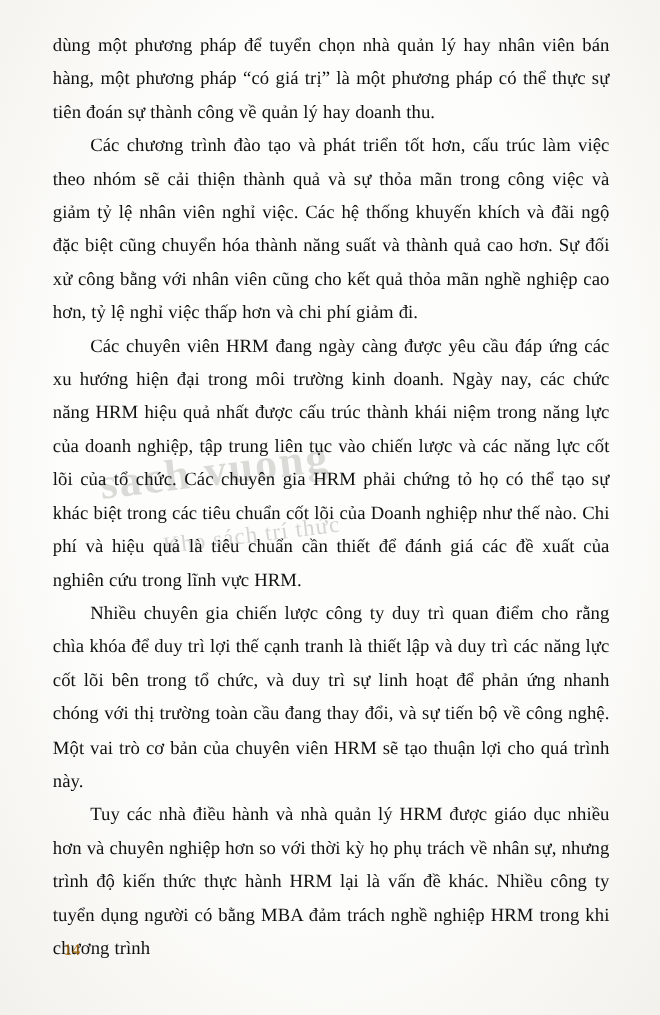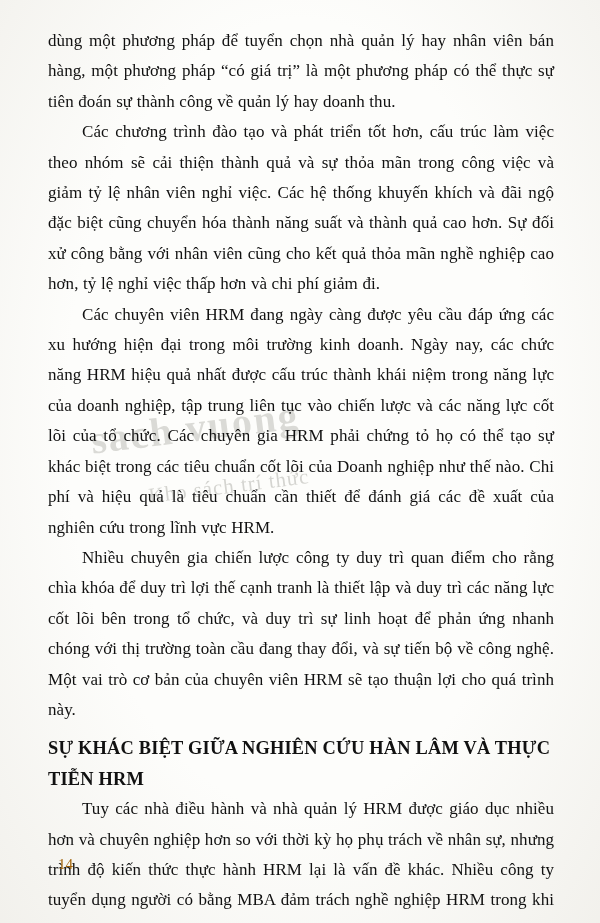--- a/index.html
+++ b/index.html
@@ -111,21 +111,20 @@
   <div class="textblock">
 
     <p class="para noindent">dùng một phương pháp để tuyển chọn nhà quản lý hay nhân viên bán hàng, một phương pháp “có giá trị” là một phương pháp có thể thực sự tiên đoán sự thành công về quản lý  hay doanh thu.</p>
 
     <p class="para">Các chương trình đào tạo và phát triển tốt hơn, cấu trúc làm việc theo nhóm sẽ cải thiện thành quả và sự thỏa mãn trong công việc và giảm tỷ lệ nhân viên nghỉ việc. Các hệ thống khuyến khích và đãi ngộ đặc biệt cũng chuyển hóa thành năng suất và thành quả cao hơn. Sự đối xử công bằng với nhân viên cũng cho kết quả thỏa mãn nghề nghiệp cao hơn, tỷ lệ nghỉ việc thấp hơn và chi phí giảm đi.</p>
 
     <p class="para">Các chuyên viên HRM đang ngày càng được yêu cầu đáp ứng các xu hướng hiện đại trong môi trường kinh doanh. Ngày nay, các chức năng HRM hiệu quả nhất được cấu trúc thành khái niệm trong năng lực của doanh nghiệp, tập trung liên tục vào chiến lược và các năng lực cốt lõi của tổ chức. Các chuyên gia HRM phải chứng tỏ họ có thể tạo sự khác biệt trong các tiêu chuẩn cốt lõi của Doanh nghiệp như thế nào. Chi phí và hiệu quả là tiêu chuẩn cần thiết để đánh giá các đề xuất của nghiên cứu trong lĩnh vực HRM.</p>
 
     <p class="para">Nhiều chuyên gia chiến lược công ty duy trì quan điểm cho rằng chìa khóa để duy trì lợi thế cạnh tranh là thiết lập và duy trì các năng lực cốt lõi bên trong tổ chức, và duy trì sự linh hoạt để phản ứng nhanh chóng với thị trường toàn cầu đang thay đổi, và sự tiến bộ về công nghệ. Một vai trò cơ bản của chuyên viên HRM sẽ tạo thuận lợi cho quá trình này.</p>
 
-    <h2 class="heading">SỰ KHÁC BIỆT GIỮA NGHIÊN CỨU HÀN LÂM VÀ THỰC TIỄN HRM</h2>
 
     <p class="para">Tuy các nhà điều hành và nhà quản lý HRM được giáo dục nhiều hơn và chuyên nghiệp hơn so với thời kỳ họ phụ trách về nhân sự, nhưng trình độ kiến thức thực hành HRM lại là vấn đề khác. Nhiều công ty tuyển dụng người có bằng MBA đảm trách nghề nghiệp HRM trong khi chương trình</p>
 
   </div>
 
   <div class="pagenum">14</div>
 
 </div>
 
 </body></html>

